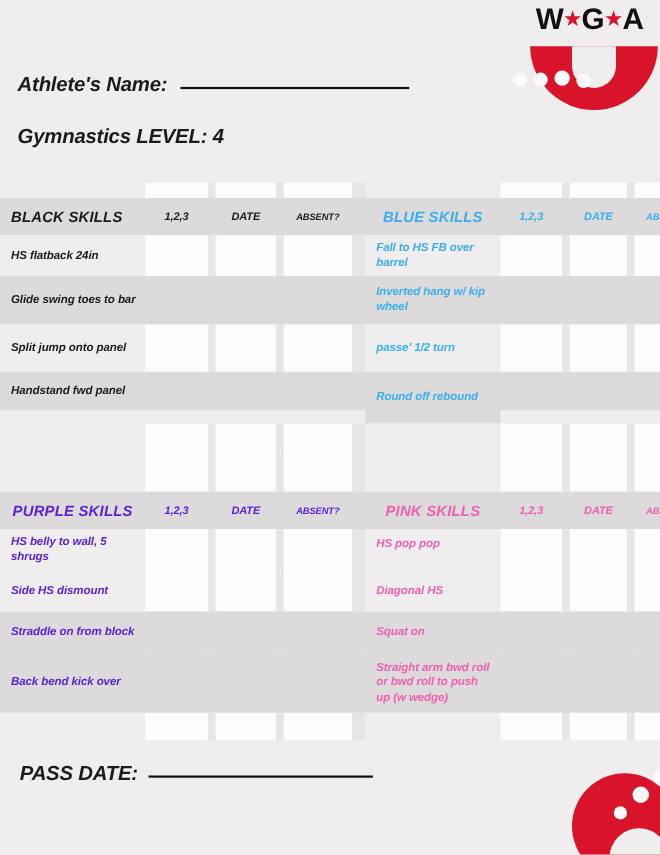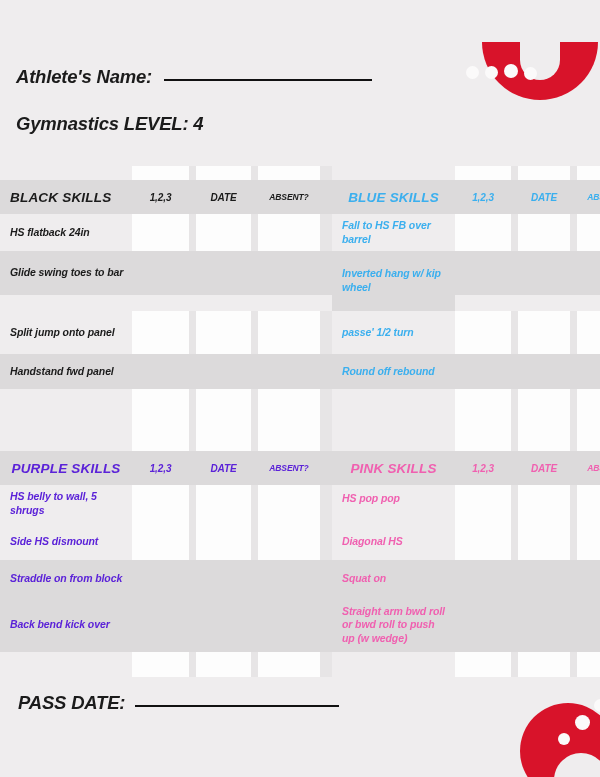--- a/index.html
+++ b/index.html
@@ -221,20 +221,21 @@
     <div class="hdr-line" id="line-name">
       <span class="hdr-label">Athlete's Name:</span>
       <span class="hdr-rule"></span>
     </div>
 
     <div class="hdr-line" id="line-level">
       <span class="hdr-label">Gymnastics LEVEL: 4</span>
     </div>
 
     <div class="logo">
+      <div class="logo-text"><span>W</span><span class="star">★</span><span>G</span><span class="star">★</span><span>A</span></div>
       <div class="logo-bowl">
         <div class="logo-notch"></div>
       </div>
       <span class="logo-dot" id="logo-dot-a"></span>
       <span class="logo-dot" id="logo-dot-b"></span>
       <span class="logo-dot" id="logo-dot-c"></span>
       <span class="logo-dot" id="logo-dot-d"></span>
     </div>
   </div>
 
@@ -289,21 +290,21 @@
     </div>
 
     <div class="grid">
       <div class="cell sh-dark skill-name c-black" style="height:44px">Glide swing toes to bar</div>
       <div class="cell sh-dark" style="height:44px"></div>
       <div class="cell sh-dark" style="height:44px"></div>
       <div class="cell sh-dark" style="height:44px"></div>
       <div class="cell sh-dark" style="height:44px"></div>
       <div class="cell sh-dark" style="height:44px"></div>
       <div class="cell sh-dark" style="height:44px"></div>
-      <div class="cell sh-dark skill-name c-blue" style="height:60px">Inverted hang w/ kip wheel</div>
+      <div class="cell sh-dark skill-name c-blue" style="height:44px">Inverted hang w/ kip wheel</div>
       <div class="cell sh-dark" style="height:44px"></div>
       <div class="cell sh-dark" style="height:44px"></div>
       <div class="cell sh-dark" style="height:44px"></div>
       <div class="cell sh-dark" style="height:44px"></div>
       <div class="cell sh-dark" style="height:44px"></div>
     </div>
 
     <div class="grid">
       <div class="cell sh-light skill-name c-black" style="height:43px">Split jump onto panel</div>
       <div class="cell sh-white" style="height:43px"></div>
@@ -321,21 +322,21 @@
     </div>
 
     <div class="grid">
       <div class="cell sh-dark skill-name c-black" style="height:35px">Handstand fwd panel</div>
       <div class="cell sh-dark" style="height:35px"></div>
       <div class="cell sh-dark" style="height:35px"></div>
       <div class="cell sh-dark" style="height:35px"></div>
       <div class="cell sh-dark" style="height:35px"></div>
       <div class="cell sh-dark" style="height:35px"></div>
       <div class="cell sh-dark" style="height:35px"></div>
-      <div class="cell sh-dark skill-name c-blue" style="height:35px">Round off rebound</div>
+      <div class="cell sh-dark skill-name c-blue" style="height:47px">Round off rebound</div>
       <div class="cell sh-dark" style="height:35px"></div>
       <div class="cell sh-dark" style="height:35px"></div>
       <div class="cell sh-dark" style="height:35px"></div>
       <div class="cell sh-dark" style="height:35px"></div>
       <div class="cell sh-dark" style="height:35px"></div>
     </div>
 
     <div class="grid">
       <div class="cell sh-light" style="height:24px"></div>
       <div class="cell sh-white" style="height:24px"></div>

